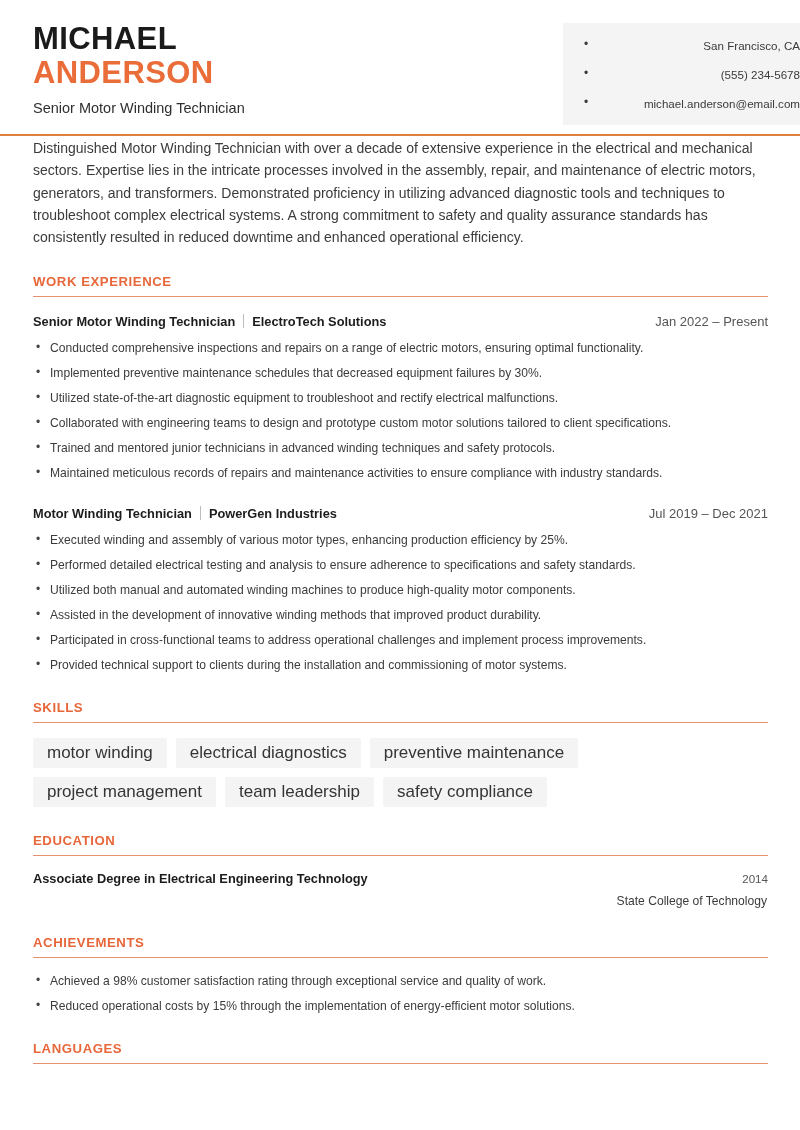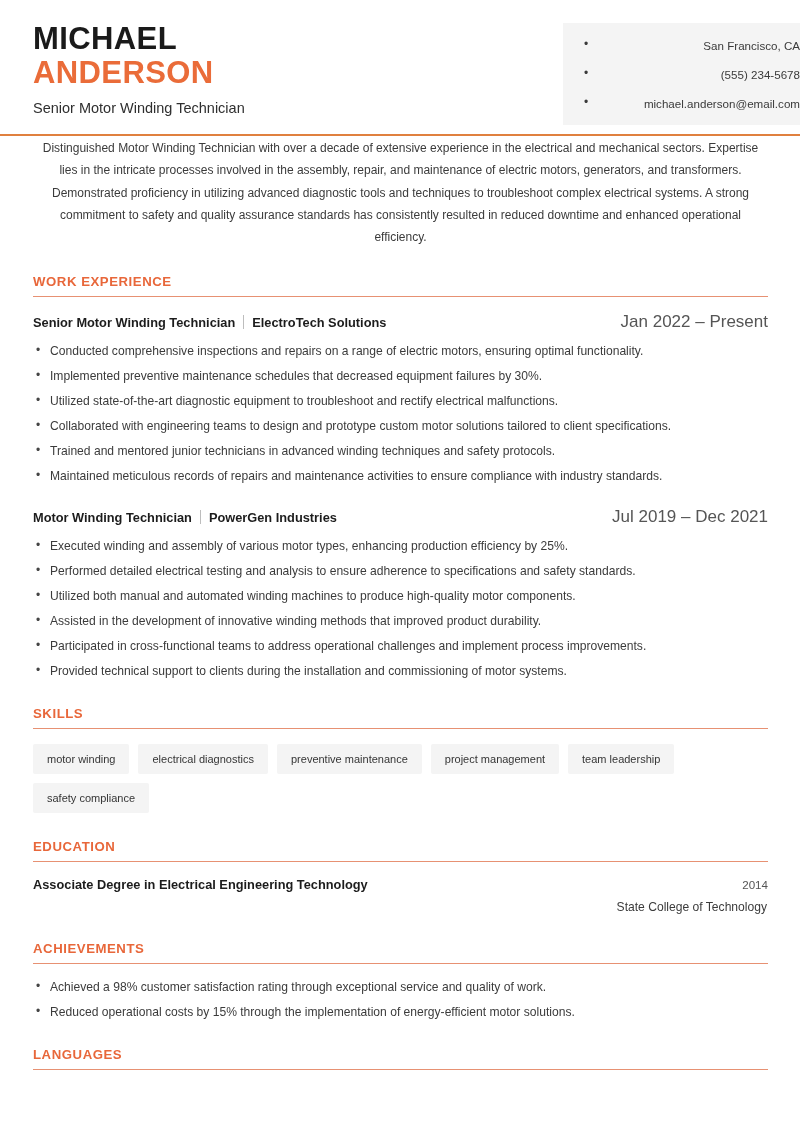--- a/index.html
+++ b/index.html
@@ -94,24 +94,24 @@
     height: 1.6px;
     background: #e0803f;
   }
 
   
   .body {
     padding: 0 33px;
   }
   .summary {
     margin-top: 29px;
-    font-size: 12px;
+    font-size: 14px;
     line-height: 22.3px;
     color: #3b3b3b;
-    text-align: center;
+    text-align: left;
     width: 735px;
   }
 
   .section {
     margin-top: 26px;
   }
   .section-title {
     font-size: 13.2px;
     font-weight: bold;
     letter-spacing: 0.55px;
@@ -145,21 +145,21 @@
   .sep-bar {
     display: inline-block;
     width: 1px;
     height: 14px;
     background: #bdbdbd;
     margin: 0 8px;
     position: relative;
     top: 2px;
   }
   .job-dates {
-    font-size: 17px;
+    font-size: 13px;
     color: #555555;
     white-space: nowrap;
   }
   ul.bullets {
     list-style: none;
     margin: 11px 0 0 0;
     padding: 0;
   }
   ul.bullets li {
     position: relative;
@@ -183,21 +183,21 @@
   .pill-wrap {
     display: flex;
     flex-wrap: wrap;
     gap: 9px;
     width: 735px;
   }
   .pill {
     background: #f4f4f4;
     border-radius: 2px;
     padding: 8px 14px;
-    font-size: 11px;
+    font-size: 17px;
     line-height: 14px;
     color: #353535;
     white-space: nowrap;
   }
 
   
   .edu-head {
     display: flex;
     justify-content: space-between;
     align-items: baseline;

